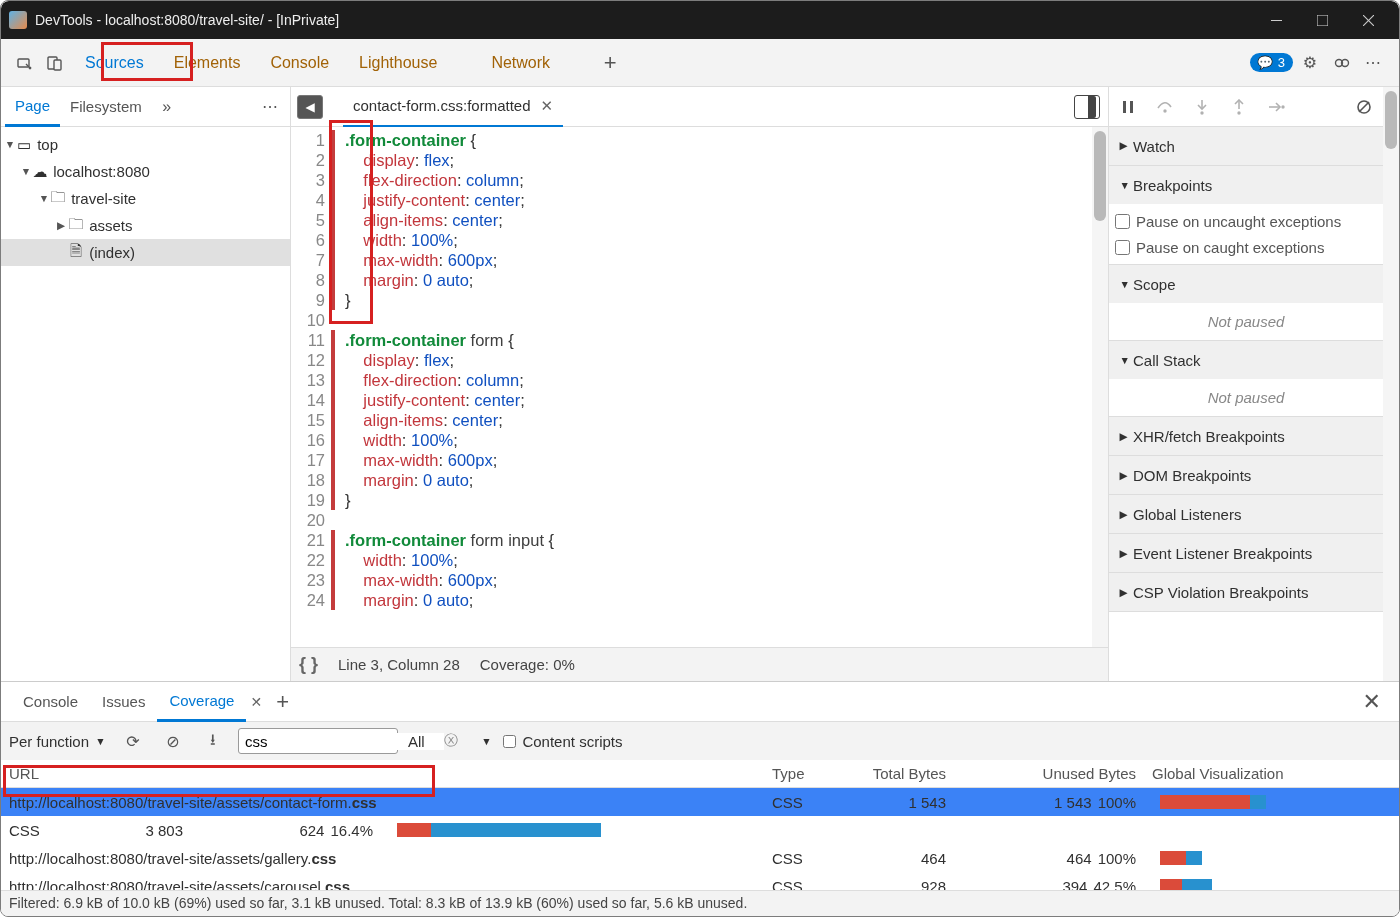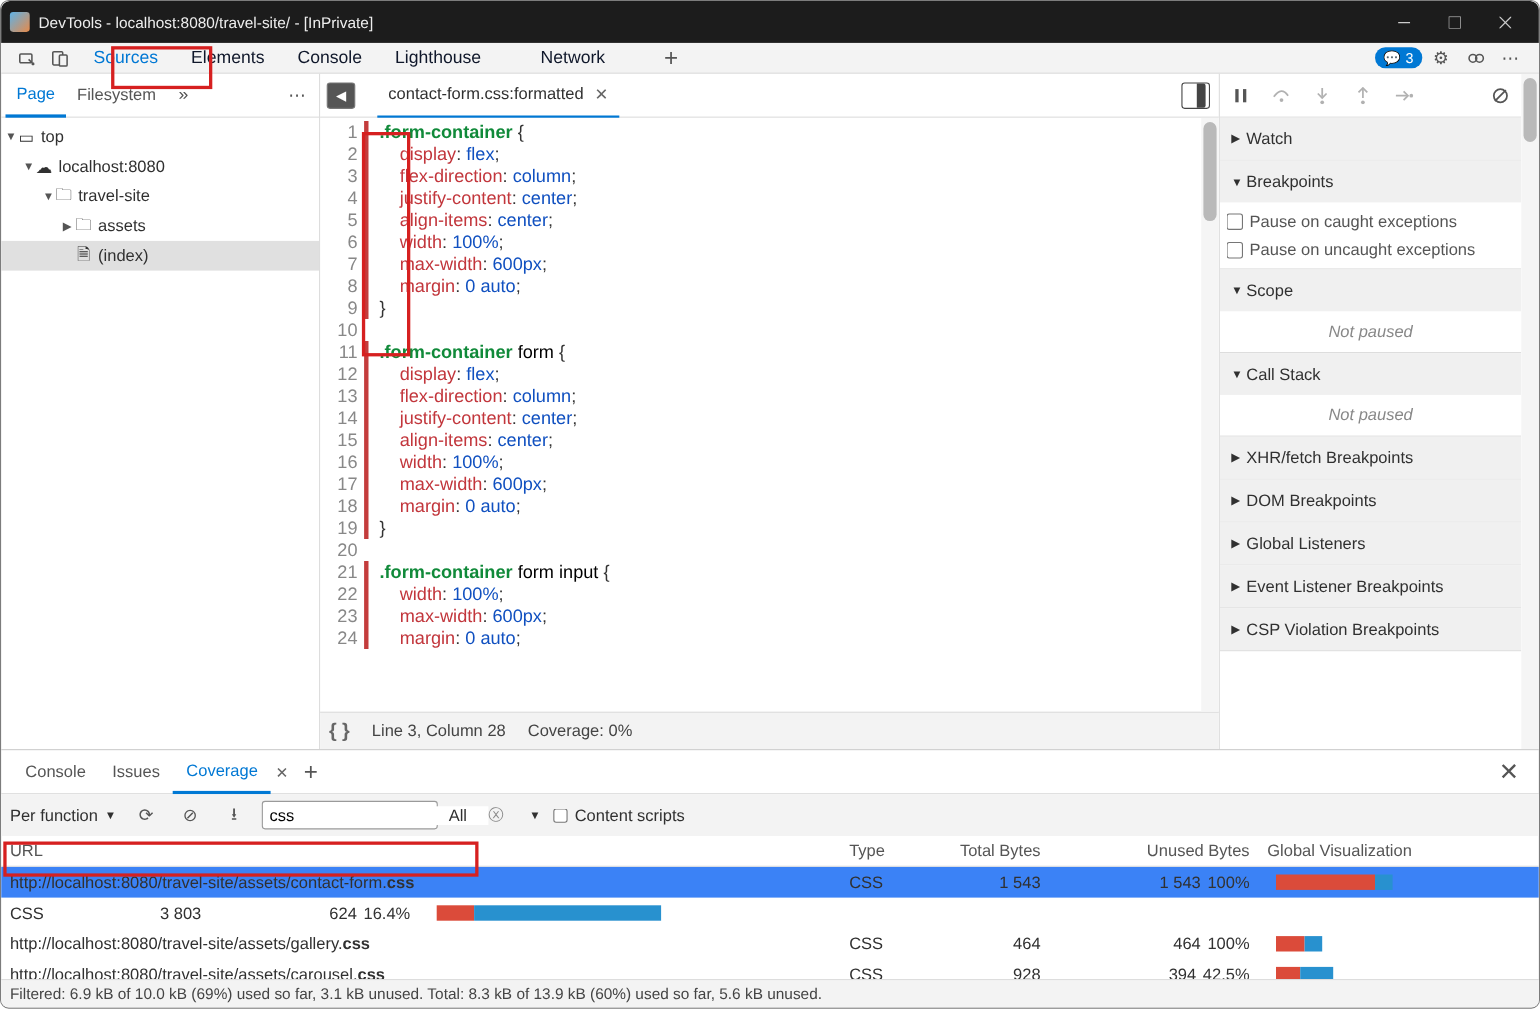--- a/index.html
+++ b/index.html
@@ -4,23 +4,23 @@
 <style>
 * { margin:0; padding:0; box-sizing:border-box; font-family:"Segoe UI",Arial,sans-serif; }
 body { background:#fff; width:1400px; height:917px; overflow:hidden; display:flex; flex-direction:column; font-size:14px; color:#303030; border:1px solid #7c7c7c; border-radius:8px;}
 
 .titlebar { background:#1c1c1c; color:#eee; height:38px; display:flex; align-items:center; padding:0 8px; border-radius:8px 8px 0 0;}
 .titlebar .logo { width:18px; height:18px; border-radius:3px; background:linear-gradient(135deg,#5fb2e6,#e68a4a);margin-right:8px;}
 .titlebar .title { flex:1; font-size:14px; }
 .winbtn { width:46px; height:38px; display:flex; align-items:center; justify-content:center; color:#ccc;}
 .winbtn svg{width:11px;height:11px;}
 
-.toptabs { height:28px; background:#f3f3f3; border-bottom:1px solid #ddd; display:flex; align-items:center; padding-left:9px;}
+.toptabs { height:48px; background:#f3f3f3; border-bottom:1px solid #ddd; display:flex; align-items:center; padding-left:9px;}
 .tool-icon { width:30px; height:30px; display:flex; align-items:center; justify-content:center; color:#555; font-size:16px;}
-.tab { padding:0 15px; height:42px; display:flex; align-items:center; color:#0f172a; font-size:16px; cursor:pointer;}
+.tab { padding:0 15px; height:42px; display:flex; align-items:center; color:#a16207; font-size:16px; cursor:pointer;}
 .tab.active { color:#0078d4; }
 .righttools { margin-left:auto; display:flex; align-items:center; gap:2px; padding-right:10px;}
 .badge { background:#0078d4; color:#fff; border-radius:10px; padding:2px 8px; font-size:13px; display:flex; align-items:center; gap:4px;}
 
 .mainrow { flex:1; display:flex; min-height:0; }
 .sidebar { width:290px; border-right:1px solid #ddd; display:flex; flex-direction:column;}
 .side-tabs { height:40px; display:flex; align-items:center; border-bottom:1px solid #ddd; padding:0 4px;}
 .side-tab { padding:0 10px; height:40px; display:flex; align-items:center; color:#555; font-size:15px;}
 .side-tab.active { color:#0078d4; border-bottom:3px solid #0078d4; height:40px;}
 .tree { padding-top:4px; font-size:15px; }
@@ -37,21 +37,21 @@
 .filetab .x{color:#666;cursor:pointer;}
 .filetabs .show-drawer{margin-left:auto;margin-right:8px;width:26px;height:24px;border:1px solid #444;border-radius:3px;display:flex;align-items:center;justify-content:flex-end;padding-right:3px;}
 .filetabs .show-drawer::before{content:"";width:8px;height:100%;background:#444;border-radius:0 2px 2px 0;}
 
 .codewrap { flex:1; position:relative; overflow:hidden; font-family:Consolas,monospace; font-size:16.5px; line-height:20px; }
 .codebox { position:absolute; top:0; left:0; right:16px; bottom:0; padding-top:3px;}
 .coderow { display:flex; height:20px; white-space:pre; }
 .ln { width:40px; text-align:right; color:#888; padding-right:6px;}
 .covbar { width:4px; background:#c43c3c; margin-right:10px;}
 .covbar.blank{background:transparent;}
-.tok-sel{color:#118a3a;font-weight:bold;} .tok-prop{color:#c2363c;} .tok-val{color:#1050c0;} .tok-punc{color:#333;} .tok-kw{color:#000000;}
+.tok-sel{color:#118a3a;font-weight:bold;} .tok-prop{color:#c2363c;} .tok-val{color:#1050c0;} .tok-punc{color:#333;} .tok-kw{color:#404040;}
 .vscroll{position:absolute;right:0;top:0;width:16px;height:100%;background:#f5f5f5;}
 .vscroll-thumb{position:absolute;top:4px;width:12px;left:2px;height:90px;background:#b9b9b9;border-radius:6px;}
 
 .codestatus { height:34px; border-top:1px solid #ddd; background:#f3f3f3; display:flex; align-items:center; padding-left:8px; gap:20px; font-size:15px; color:#444;}
 .codestatus .braces{font-weight:bold;font-size:18px;color:#666;}
 
 .debugcol { width:290px; display:flex; overflow:hidden;}
 .debugcol-inner{flex:1;display:flex;flex-direction:column;overflow:hidden;}
 .debug-toolbar { height:40px; border-bottom:1px solid #ddd; display:flex; align-items:center; padding:0 4px; gap:7px;}
 .dbgbtn { width:30px; height:30px; display:flex; align-items:center; justify-content:center; color:#777;}
@@ -270,25 +270,25 @@
           </div>
         </div>
     <div class="dbg-section">
       <div class="dbg-head">
             <span class="arrow tri">▼</span>
             <span>Breakpoints</span>
           </div>
       <div class="dbg-body">
         <div class="row">
               <input type="checkbox" style="">
-              <span>Pause on caught exceptions</span>
+              <span>Pause on uncaught exceptions</span>
             </div>
         <div class="row">
               <input type="checkbox" style="">
-              <span>Pause on uncaught exceptions</span>
+              <span>Pause on caught exceptions</span>
             </div>
       </div>
     </div>
     <div class="dbg-section">
       <div class="dbg-head">
             <span class="arrow tri">▼</span>
             <span>Scope</span>
           </div>
       <div class="dbg-body centered">Not paused</div>
     </div>

